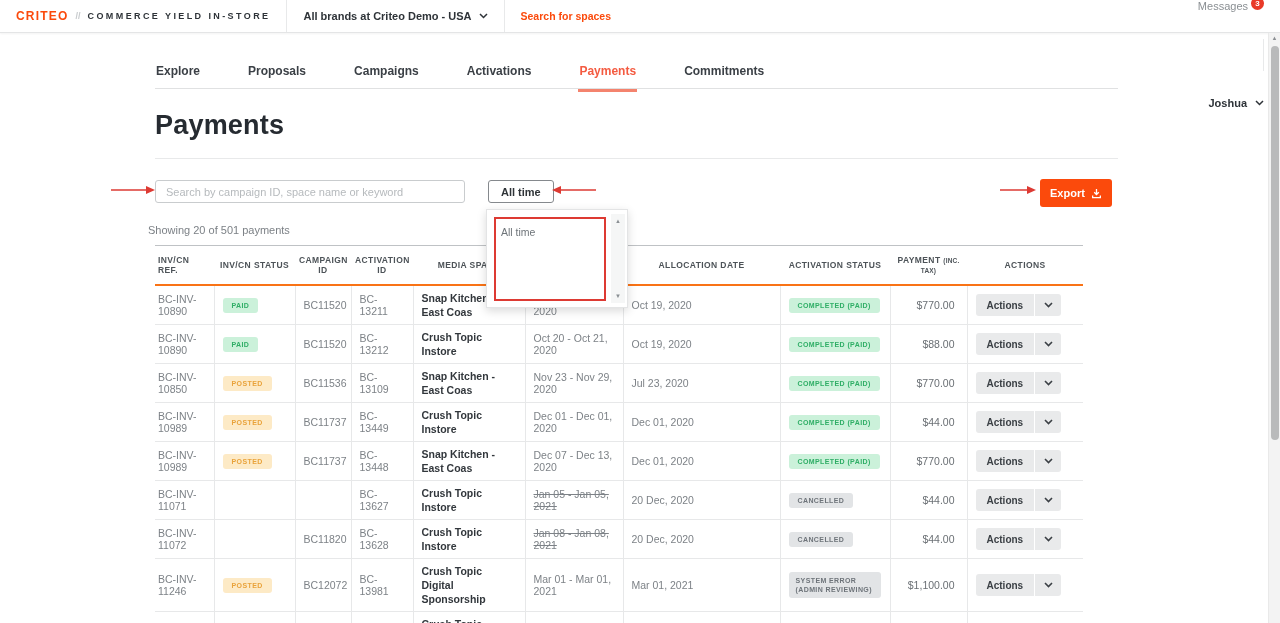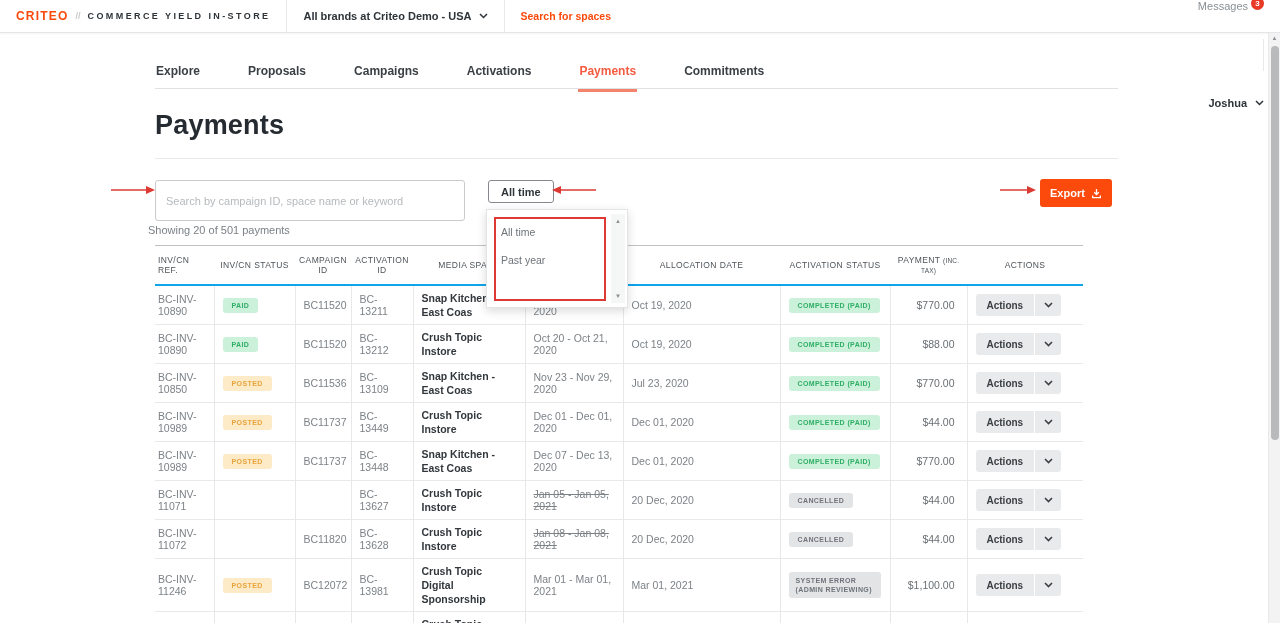--- a/index.html
+++ b/index.html
@@ -32,39 +32,39 @@
   .tab { font-size:12px; font-weight:700; color:#3b4046; padding:9px 1px 11px;
     border-bottom:3px solid transparent; cursor:pointer; }
   .tab.active { color:var(--tab-active); border-bottom-color:#f4836e; }
   .tabs-rule { position:absolute; left:155px; top:88px; width:963px; height:1px; background:#e0e1e2; }
 
   .page-title { position:absolute; left:155px; top:110px; font-size:27px; font-weight:800;
     color:#262b31; letter-spacing:.2px; }
   .title-rule { position:absolute; left:155px; top:158px; width:963px; height:1px; background:#e8e9ea; }
 
   
-  .search-input { position:absolute; left:155px; top:180px; width:310px; height:41px;
+  .search-input { position:absolute; left:155px; top:180px; width:310px; height:23px;
     border:1px solid #c9ccce; border-radius:3px; padding:0 10px; font-size:11px; color:#4c5156;
     font-family:inherit; outline:none; }
   .search-input::placeholder { color:#b6babd; }
   .filter-btn { position:absolute; left:488px; top:180px; height:23px; padding:0 12px;
     background:#fff; border:1px solid #85898d; border-radius:3px; font-size:11px;
     font-weight:700; color:#2f3438; font-family:inherit; cursor:pointer; }
   .export-btn { position:absolute; left:1040px; top:179px; height:25px; padding:14px 10px;
     background:var(--brand); border:none; border-radius:3px; color:#fff; font-size:11px;
     font-weight:700; font-family:inherit; display:flex; align-items:center; gap:6px;
     cursor:pointer; }
 
   .showing { position:absolute; left:148px; top:224px; font-size:11px; color:#7c8186; }
 
   
   .tbl-wrap { position:absolute; left:155px; top:245px; width:928px; }
   table { border-collapse:collapse; table-layout:fixed; width:928px; }
-  thead th { border-top:1px solid #bfc2c5; border-bottom:2px solid #0ea5e9;
-    padding:9px 4px; font-size:8.5px; font-weight:400; letter-spacing:.4px; color:#4d5358;
+  thead th { border-top:1px solid #bfc2c5; border-bottom:2px solid #f97316;
+    padding:9px 4px; font-size:8.5px; font-weight:700; letter-spacing:.4px; color:#4d5358;
     text-align:center; }
   thead th:first-child { text-align:left; padding-left:3px; }
   thead th .hdr-suffix { font-size:6.5px; letter-spacing:.2px; }
   tbody td { border-bottom:1px solid #e7e8e9; border-right:1px solid #e7e8e9;
     padding:5px 8px; height:29px; vertical-align:middle; font-size:10.5px; color:#7d8287; }
   tbody td:last-child { border-right:none; }
   td.c-ref { padding-left:3px; }
   td.c-space { font-weight:700; color:#32373c; line-height:14px; }
   td.c-pay { text-align:right; padding-right:12px; color:#6a6f74; }
   td.c-date .struck { text-decoration:line-through; }
@@ -363,21 +363,20 @@
           <td class="c-pay">$1,100.00</td>
           <td></td>
         </tr>
       </tbody>
   </table>
 </div>
 
 <div class="dd-panel">
   <div class="dd-options">
       <div class="dd-option">All time</div>
-      <div class="dd-option">Past year</div>
     </div>
   <div class="dd-scroll">
     <div class="dd-arrow up">▲</div>
     <div class="dd-arrow down">▼</div>
   </div>
 </div>
 
 <svg class="annot" style="left:110px; top:184px;" width="46" height="12">
   <line x1="1" y1="6" x2="36" y2="6" stroke="var(--annotation)" stroke-width="1.5"></line>
   <polygon points="36,2 45,6 36,10" fill="var(--annotation)"></polygon>

